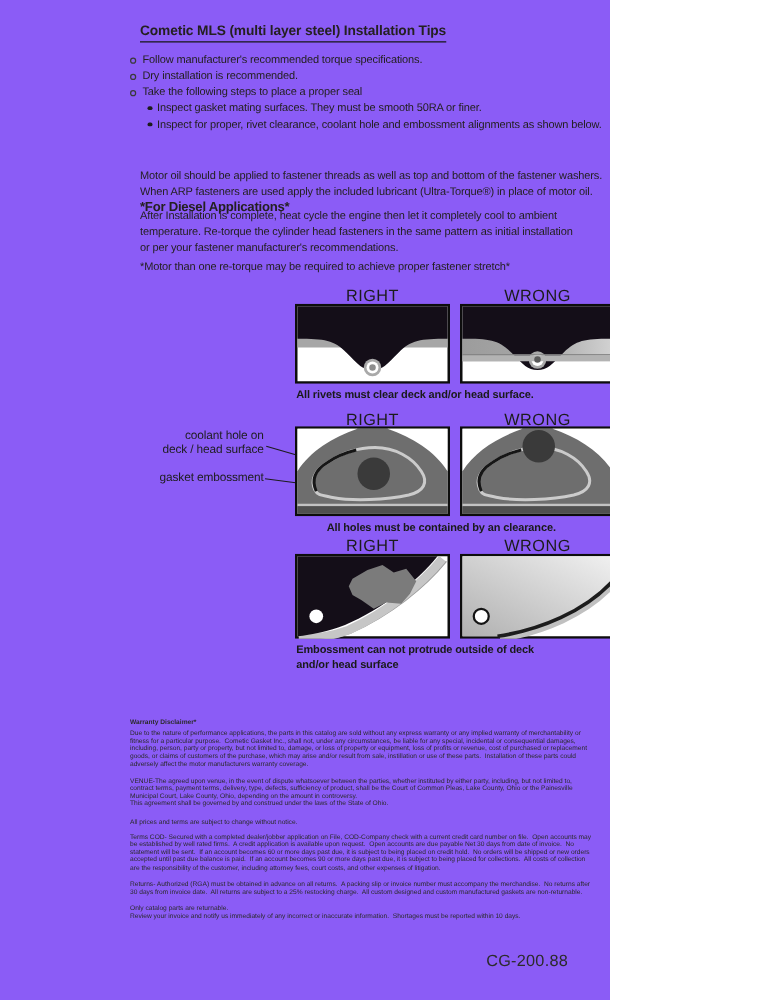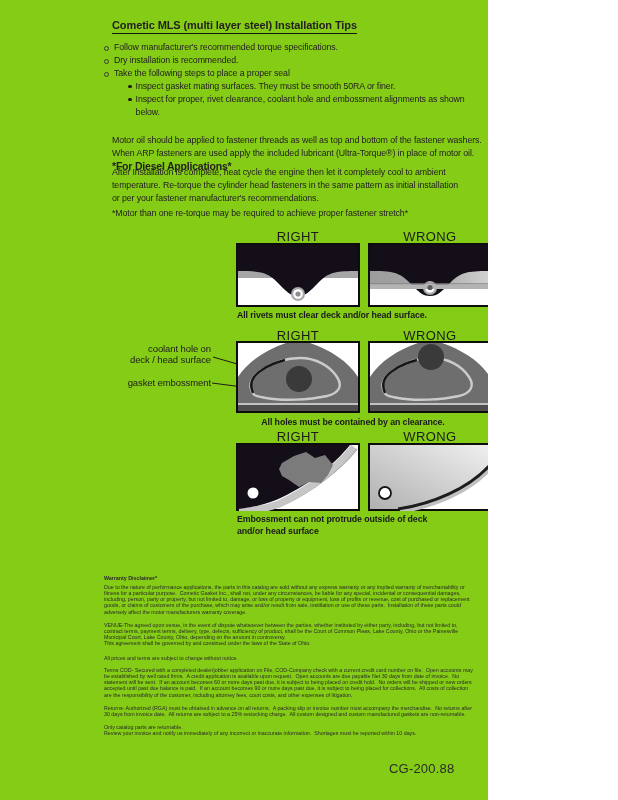--- a/index.html
+++ b/index.html
@@ -1,27 +1,27 @@
 <!DOCTYPE html>
 <html style="--gasket_black: #140e18; --deck_gray: #a6a6a6; --mid_gray: #6e6e6e; --hole_dark: #3a3a3a; --emboss_light: #cbcbcb;"><head>
 <meta charset="utf-8">
 <style>
   html,body{margin:0;padding:0;background:#ffffff;}
   .page{
-    position:relative; width:488px; height:800px; background:#84cc16;
+    position:relative; width:488px; height:800px; background:#8b5cf6;
     font-family:"Liberation Sans", sans-serif; color:#242021; overflow:hidden;
   }
   .abs{position:absolute;}
   .title{
     left:112px; top:19px; font-size:11px; font-weight:bold; letter-spacing:-0.1px;
     border-bottom:1.5px solid #161616; padding-bottom:2px; white-space:pre;
   }
   .bullets{left:104px; top:41px; font-size:8.8px; letter-spacing:-0.1px;}
   .brow{display:flex; align-items:flex-start; height:13px; line-height:13px;}
-  .brow.sub{margin-left:24px;}
+  .brow.sub{margin-left:14px;}
   .mark1{width:3px;height:3px;border:1px solid #3a3a3a;border-radius:50%;margin:4.5px 5px 0 0;flex:none;}
   .mark2{width:3.6px;height:3.6px;background:#1c1c1c;border-radius:50%;margin:4.6px 4px 0 0;flex:none;}
   .h2{font-size:10.5px;font-weight:bold;letter-spacing:-0.2px;white-space:pre;margin-top:44px;}
   .para{font-size:8.8px; letter-spacing:-0.1px; line-height:13px; white-space:pre-line; width:460px;}
   .dg-head{width:124px; text-align:center; font-size:13px; letter-spacing:0.4px; color:#1b1b1b; white-space:pre;}
   .caption{font-size:8.8px; font-weight:bold; letter-spacing:-0.1px; line-height:11.5px; white-space:pre-line; color:#1a1a1a;}
   .dlabel{font-size:9.5px; letter-spacing:-0.1px; line-height:10.5px; text-align:right; white-space:pre-line; color:#1d1d1d;}
   .fine{font-size:5.3px; line-height:6.15px; white-space:pre; color:#2a2a2a;}
   .fine.bold{font-weight:bold;}
   .pagecode{font-size:13px; letter-spacing:0.2px; color:#2b2b2b; white-space:pre;}

